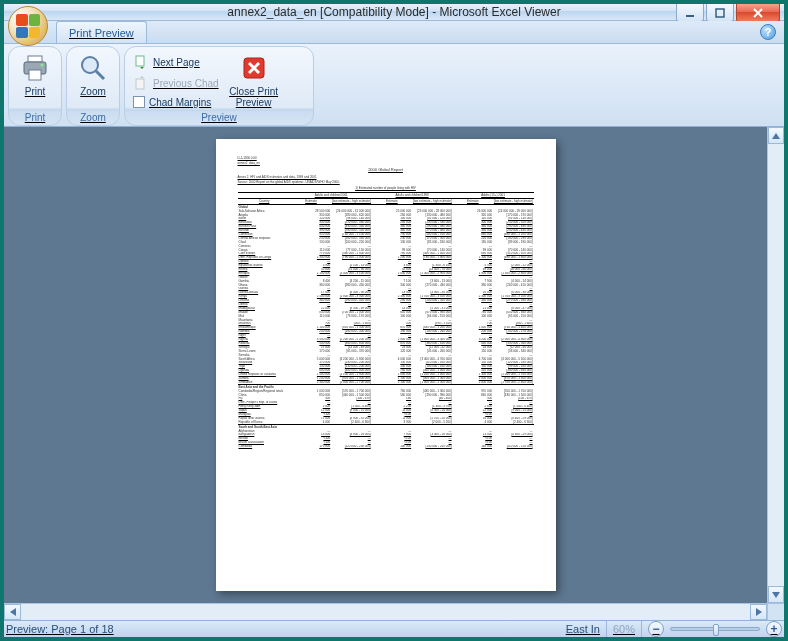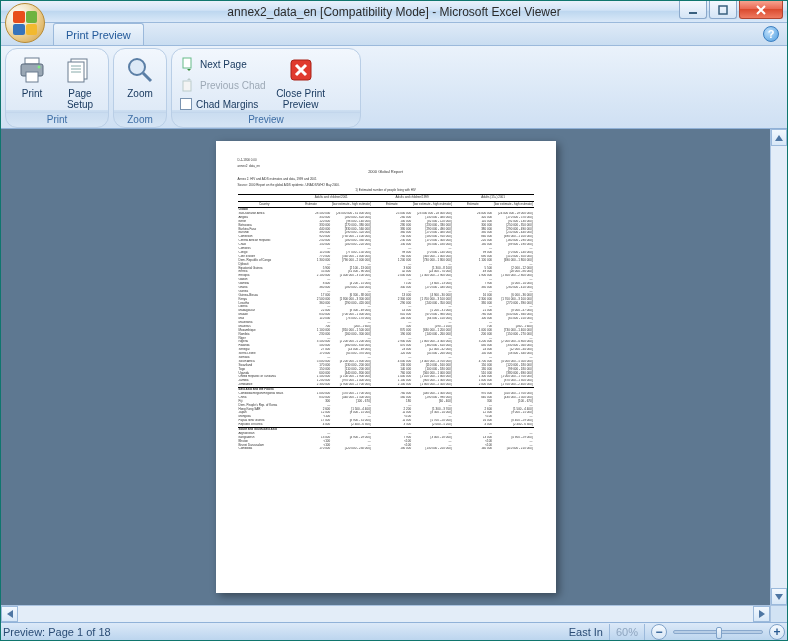--- a/index.html
+++ b/index.html
@@ -1,18 +1,18 @@
 <!DOCTYPE html>
 <html><head>
 <meta charset="utf-8">
 <style>
 * { box-sizing: border-box; margin: 0; padding: 0; font-family: "Segoe UI", Tahoma, sans-serif; }
 html, body { width: 788px; height: 641px; overflow: hidden; background: #fff; }
 
-.window { width: 788px; height: 641px; border: 1px solid #0f766e; display: flex; flex-direction: column; background: #d6e5f5; position: relative; }
+.window { width: 788px; height: 641px; border: 4px solid #0f766e; display: flex; flex-direction: column; background: #d6e5f5; position: relative; text-decoration: underline; }
 
 .titlebar { height: 28px; background: linear-gradient(#e9f1fb, #d1e3f6 45%, #bcd6ef 46%, #d9e8f8); display: flex; align-items: center; position: relative; border-bottom: 1px solid #9bb9db; }
 .titlebar .title { position: absolute; left: 0; right: 0; text-align: center; font-size: 12px; color: #2b2b2b; pointer-events: none; }
 .win-btns { position: absolute; right: 4px; top: 0; display: flex; gap: 2px; }
 .win-btn { width: 28px; height: 18px; border: 1px solid #8aa8cb; border-top: none; border-radius: 0 0 3px 3px; display: flex; align-items: center; justify-content: center; background: linear-gradient(#f3f8fe, #d5e5f6); cursor: default; }
 .win-btn.close { width: 44px; background: linear-gradient(#f7a28f, #ea6a54 45%, #d9472c 46%, #ef7a60); border-color: #b04431; }
 .win-btn svg { width: 12px; height: 10px; }
 
 .orb { position: absolute; left: 4px; top: 2px; width: 40px; height: 40px; border-radius: 50%; background: radial-gradient(circle at 30% 30%, #fff, #f2e6c7 35%, #e9c986 60%, #cf9b3d); border: 1px solid #b68a34; z-index: 10; display:flex;align-items:center;justify-content:center; }
 .orb-inner { width: 24px; height: 24px; display:grid; grid-template-columns:1fr 1fr; grid-template-rows:1fr 1fr; gap:1px; }
@@ -116,33 +116,20 @@
         <div class="bigbtn">
           <div class="icn">
             <svg width="30" height="28" viewBox="0 0 30 28">
                 <rect x="8" y="2" width="14" height="6" fill="#fff" stroke="#6b7d90"></rect>
                 <rect x="4" y="8" width="22" height="12" rx="2" fill="#9aa7b4" stroke="#5a6b7c"></rect>
                 <rect x="9" y="16" width="12" height="10" fill="#fff" stroke="#6b7d90"></rect>
                 <circle cx="22" cy="11" r="1.5" fill="#7fef7f"></circle>
               </svg>
           </div>
           <div class="lbl">Print</div>
-        </div>
-        <div class="bigbtn" style="width:48px">
-          <div class="icn">
-            <svg width="30" height="28" viewBox="0 0 30 28">
-                <rect x="6" y="3" width="16" height="20" fill="#fff" stroke="#6b7d90"></rect>
-                <rect x="3" y="6" width="16" height="20" fill="#fff" stroke="#6b7d90"></rect>
-                <line x1="6" y1="10" x2="16" y2="10" stroke="#8aa"></line>
-                <line x1="6" y1="13" x2="16" y2="13" stroke="#8aa"></line>
-                <line x1="6" y1="16" x2="16" y2="16" stroke="#8aa"></line>
-              </svg>
-          </div>
-          <div class="lbl" style="white-space:pre-line">Page
-Setup</div>
         </div>
       </div>
       <div class="grp-label">Print</div>
     </div>
 
     <div class="grp">
       <div class="grp-body">
         <div class="bigbtn">
           <div class="icn">
             <svg width="30" height="30" viewBox="0 0 30 30">

